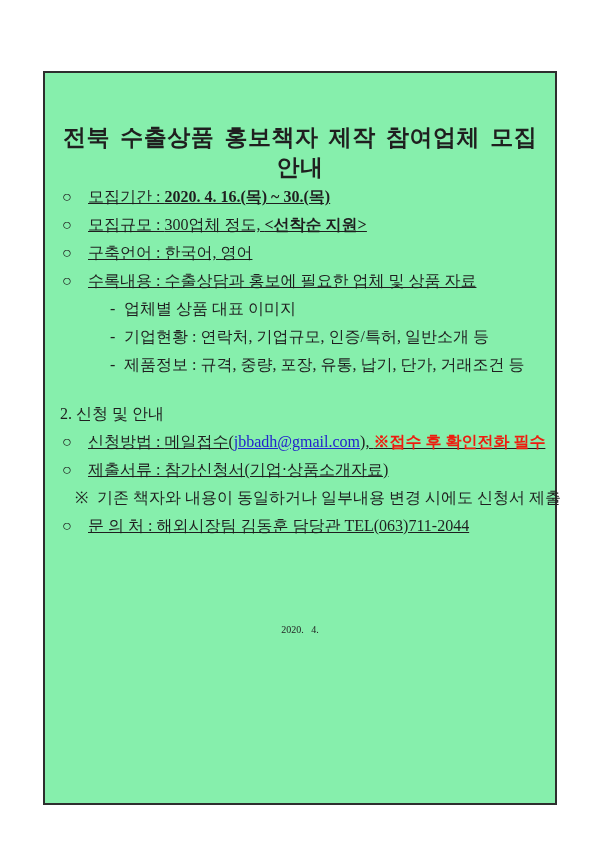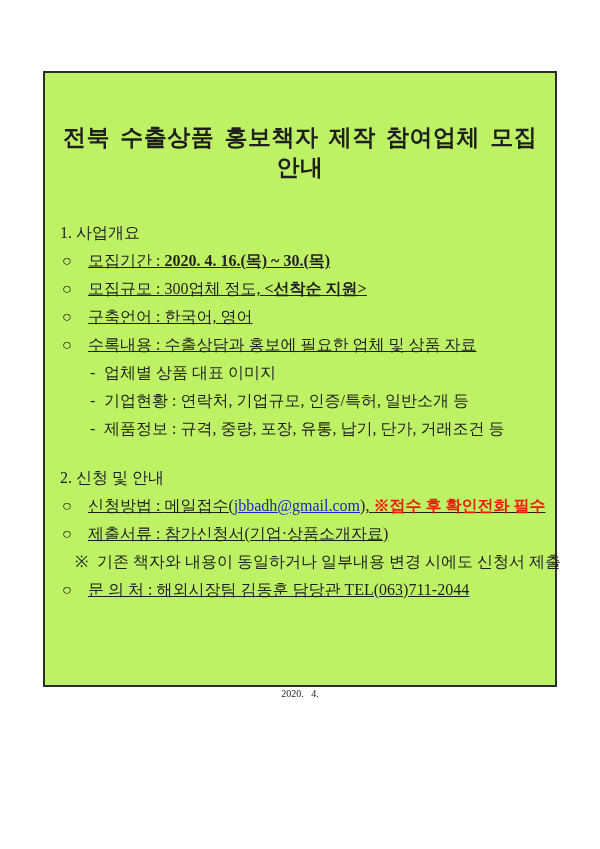--- a/index.html
+++ b/index.html
@@ -14,44 +14,44 @@
     background: #ffffff;
     font-family: "Liberation Serif", "DejaVu Serif", serif;
     color: #1f1f1f;
     overflow: hidden;
   }
   .doc-border {
     position: absolute;
     left: 43px;
     top: 71px;
     width: 514px;
-    height: 616px;
+    height: 734px;
     border: 2px solid #2e2e2e;
     box-sizing: border-box;
-    background: #bef264;
+    background: #86efac;
   }
   .title {
     margin: 50px 8px 0 8px;
     text-align: center;
     font-size: 23px;
     line-height: 30px;
     font-weight: bold;
     letter-spacing: 0.5px;
     word-spacing: 4px;
   }
   .line {
     font-size: 16px;
     line-height: 28px;
     min-height: 28px;
     white-space: nowrap;
   }
   .heading1 { margin-top: 36px; padding-left: 15px; }
   .heading2 { margin-top: 21px; padding-left: 15px; font-family: Liberation Serif, serif; }
   .item   { padding-left: 17px; text-decoration: underline; }
-  .subitem{ padding-left: 45px; }
+  .subitem{ padding-left: 65px; }
   .note   { padding-left: 30px; font-weight: normal; }
   .bullet { display: inline-block; width: 26px; }
   .dash   { display: inline-block; width: 14px; }
   .notemark { display: inline-block; width: 22px; }
   .bu { font-weight: bold; text-decoration: underline; }
   .warning { font-weight: bold; color: #ee1c0f; }
   .email { color: #2222cc; text-decoration: underline; cursor: pointer; }
   .footer-date {
     margin-top: 80px;
     text-align: center;
@@ -68,21 +68,20 @@
   }
 </style>
 </head>
 <body>
 
 <div class="page">
   <div class="doc-border">
 
     <h1 class="title">전북 수출상품 홍보책자 제작 참여업체 모집안내</h1>
 
-    <div class="line heading1">1. 사업개요</div>
 
     <div class="line item"><span class="bullet">○</span><span>모집기간 : </span><span class="bu">2020. 4. 16.(목) ~ 30.(목)</span></div>
 
     <div class="line item"><span class="bullet">○</span><span>모집규모 : </span><span>300업체 정도, </span><span class="bu">&lt;선착순 지원&gt;</span></div>
 
     <div class="line item"><span class="bullet">○</span><span>구축언어 : 한국어, 영어</span></div>
 
     <div class="line item"><span class="bullet">○</span><span>수록내용 : 수출상담과 홍보에 필요한 업체 및 상품 자료</span></div>
 
     <div class="line subitem"><span class="dash">-</span><span>업체별 상품 대표 이미지</span></div>

